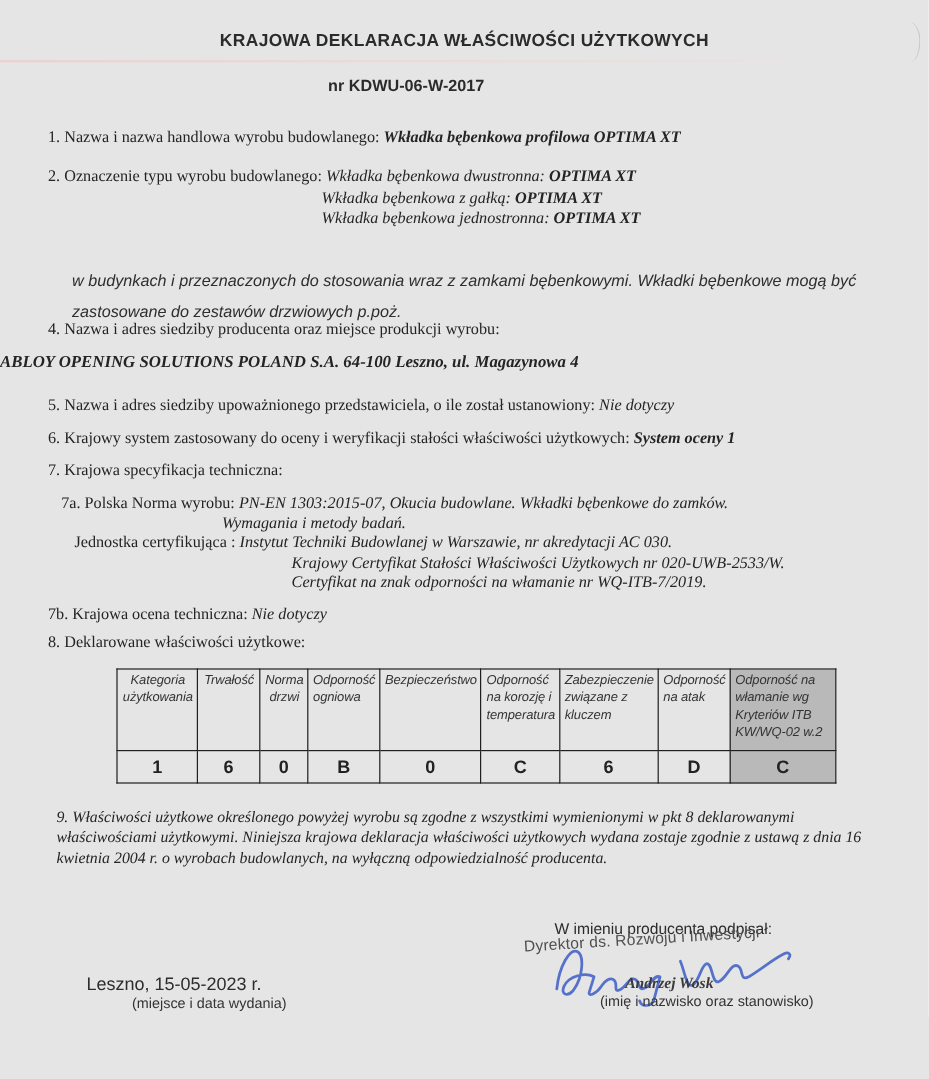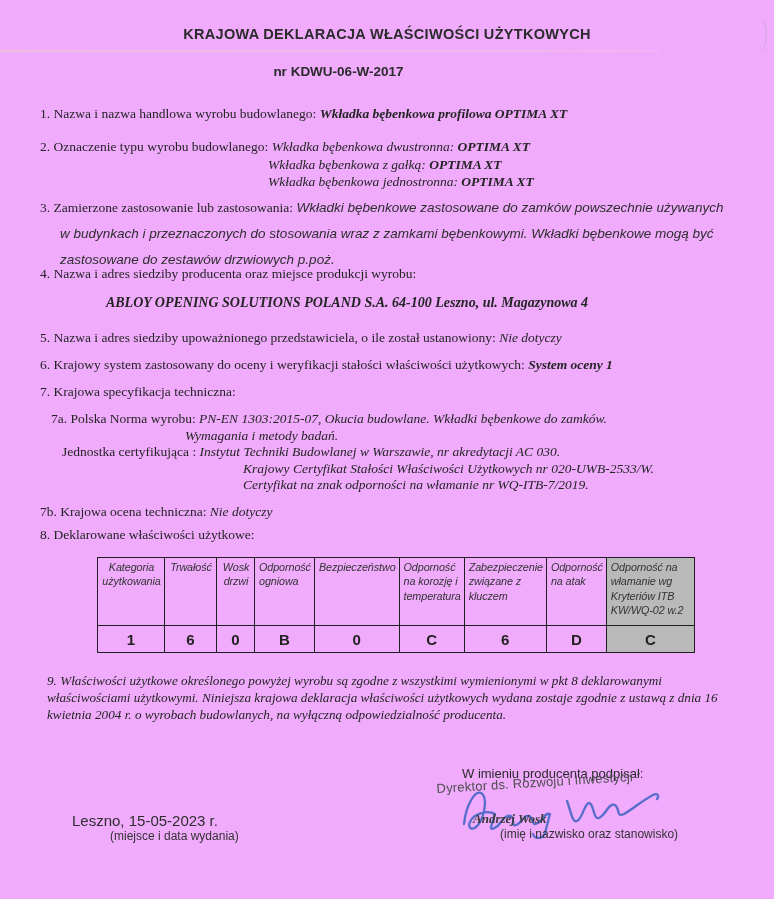--- a/index.html
+++ b/index.html
@@ -1,32 +1,32 @@
 <!DOCTYPE html>
 <html lang="pl" style="--hl: #b9b9b9; --ink: #4a67c8;"><head>
 <meta charset="utf-8">
 <style>
   html,body{margin:0;padding:0;background:#ffffff;}
-  .page{position:relative;width:774px;height:899px;background:#f0abfc;overflow:hidden;
+  .page{position:relative;width:774px;height:899px;background:#e5e5e5;overflow:hidden;
         font-family:"Liberation Serif",serif;color:#242424;}
   .abs{position:absolute;white-space:nowrap;}
   .serif{font-family:"Liberation Serif",serif;font-size:13.5px;color:#242424;}
   .sans{font-family:"Liberation Sans",sans-serif;}
   .bi{font-weight:bold;font-style:italic;}
   .it{font-style:italic;}
   .title{top:26px;left:0;width:774px;text-align:center;font-family:"Liberation Sans",sans-serif;
          font-weight:bold;font-size:14.5px;letter-spacing:.3px;color:#2b2b2b;}
   .docnum{top:64px;left:0;width:677px;text-align:center;font-family:"Liberation Sans",sans-serif;
           font-weight:bold;font-size:13.5px;color:#2b2b2b;}
   .scanline{top:50px;left:0;width:660px;height:2px;
             background:linear-gradient(to right,rgba(238,200,200,.65),rgba(245,218,218,.2));}
   .artifact-curve{top:18px;left:748px;width:18px;height:34px;border-right:1px solid rgba(160,160,170,.4);
                   border-radius:0 60% 50% 0/0 50% 60% 0;}
   .i3line{font-family:"Liberation Sans",sans-serif;font-style:italic;font-size:13.5px;color:#2e2e2e;}
-  .center-line{left:15px;width:664px;text-align:center;}
+  .center-line{left:0;width:664px;}
   table.decl{border-collapse:collapse;table-layout:fixed;}
   table.decl td{border:1.6px solid #1f1f1f;box-sizing:border-box;}
   td.hcell{vertical-align:top;padding:2px 3px 0 4px;
            font-family:"Liberation Sans",sans-serif;font-style:italic;font-size:10.8px;
            line-height:1.32;color:#333;white-space:normal;letter-spacing:-0.1px;}
   td.vcell{height:27px;text-align:center;vertical-align:middle;
            font-family:"Liberation Sans",sans-serif;font-weight:bold;font-size:15px;color:#222;}
   .hc{text-align:center;}
   .hl{background:var(--hl,#b9b9b9);}
   .para9{white-space:normal;font-style:italic;font-size:13.2px;line-height:1.3;color:#242424;}
@@ -54,23 +54,20 @@
   <div class="abs serif" style="top:139px;left:40px;">
     <span>2. Oznaczenie typu wyrobu budowlanego: </span><span class="it">Wkładka bębenkowa dwustronna: </span><span class="bi">OPTIMA XT</span>
   </div>
   <div class="abs serif" style="top:157px;left:268px;">
     <span class="it">Wkładka bębenkowa z gałką: </span><span class="bi">OPTIMA XT</span>
   </div>
   <div class="abs serif" style="top:174px;left:268px;">
     <span class="it">Wkładka bębenkowa jednostronna: </span><span class="bi">OPTIMA XT</span>
   </div>
 
-  <div class="abs serif" style="top:200px;left:40px;">
-    <span>3. Zamierzone zastosowanie lub zastosowania: </span><span class="i3line">Wkładki bębenkowe zastosowane do zamków powszechnie używanych</span>
-  </div>
   <div class="abs i3line" style="top:226px;left:60px;">w budynkach i przeznaczonych do stosowania  wraz z zamkami  bębenkowymi. Wkładki bębenkowe mogą być</div>
   <div class="abs i3line" style="top:252px;left:60px;">zastosowane  do zestawów drzwiowych p.poż.</div>
 
   <div class="abs serif" style="top:266px;left:40px;">4. Nazwa i adres siedziby producenta oraz miejsce produkcji wyrobu:</div>
   <div class="abs serif bi center-line" style="top:295px;font-size:14px;">ABLOY OPENING SOLUTIONS POLAND S.A.  64-100 Leszno, ul. Magazynowa 4</div>
 
   <div class="abs serif" style="top:330px;left:40px;">
     <span>5. Nazwa i adres siedziby upoważnionego przedstawiciela, o ile został ustanowiony: </span><span class="it">Nie dotyczy</span>
   </div>
   <div class="abs serif" style="top:357px;left:40px;">
@@ -91,21 +88,21 @@
   <div class="abs serif" style="top:504px;left:40px;">
     <span>7b. Krajowa ocena techniczna: </span><span class="it">Nie dotyczy</span>
   </div>
   <div class="abs serif" style="top:527px;left:40px;">8. Deklarowane właściwości użytkowe:</div>
 
   <table class="decl abs" style="top:557px;left:97px;">
     <tbody>
         <tr>
       <td class="hcell hc" style="width:67px;height:68px;">Kategoria użytkowania</td>
       <td class="hcell hc" style="width:52px;">Trwałość</td>
-      <td class="hcell hc" style="width:38px;">Wosk drzwi</td>
+      <td class="hcell hc" style="width:38px;">Norma drzwi</td>
       <td class="hcell" style="width:57px;">Odporność ogniowa</td>
       <td class="hcell hc" style="width:79px;">Bezpieczeństwo</td>
       <td class="hcell" style="width:62px;">Odporność na korozję i temperatura</td>
       <td class="hcell" style="width:81px;">Zabezpieczenie związane z kluczem</td>
       <td class="hcell" style="width:59px;">Odporność na atak</td>
       <td class="hcell hl" style="width:88px;">Odporność na włamanie wg Kryteriów ITB KW/WQ-02 w.2</td>
     </tr>
     <tr>
       <td class="vcell">1</td>
       <td class="vcell">6</td>
@@ -123,19 +120,19 @@
   <div class="abs serif para9" style="top:672px;left:47px;width:676px;">9. Właściwości użytkowe określonego powyżej wyrobu są zgodne z wszystkimi wymienionymi w pkt 8 deklarowanymi właściwościami użytkowymi. Niniejsza krajowa deklaracja właściwości użytkowych wydana zostaje zgodnie z ustawą z dnia 16 kwietnia 2004 r. o wyrobach budowlanych, na wyłączną odpowiedzialność producenta.</div>
 
   <div class="abs sans" style="top:766px;left:462px;font-size:13px;color:#2b2b2b;">W imieniu producenta podpisał:</div>
   <div class="abs stamp" style="top:781px;left:437px;">Dyrektor ds. Rozwoju i Inwestycji</div>
 
   <svg class="abs sig-svg" style="top:783px;left:450px;" width="218" height="56" viewBox="0 0 218 56" aria-hidden="true">
     <path d="M14 41 C 16 22, 25 7, 31 10 C 37 13, 36 31, 28 42 C 23 48, 17 46, 20 39 C 24 30, 38 27, 45 31 L 41 44 C 40 48, 47 45, 51 39 C 54 34, 59 31, 62 34 C 65 37, 61 44, 66 42 C 72 40, 74 31, 79 33 C 84 35, 81 44, 88 40 C 93 37, 95 29, 100 31 L 95 50 C 93 56, 85 57, 83 51"></path>
     <path d="M117 18 C 121 28, 122 40, 127 38 C 133 35, 134 21, 139 20 C 144 20, 143 37, 149 35 C 156 32, 159 19, 165 22 C 170 25, 166 35, 174 31 C 183 26, 193 17, 203 12 C 207 10, 210 12, 207 16"></path>
   </svg>
 
-  <div class="abs serif bi" style="top:811px;left:473px;font-size:13px;color:#3a3a3a;">Andrzej Wosk</div>
+  <div class="abs serif bi" style="top:811px;left:521px;font-size:13px;color:#3a3a3a;">Andrzej Wosk</div>
   <div class="abs caption" style="top:827px;left:468px;">(imię i nazwisko oraz stanowisko)</div>
 
   <div class="abs sans" style="top:812px;left:72px;font-size:15px;color:#2d2d2d;">Leszno, 15-05-2023 r.</div>
   <div class="abs caption" style="top:829px;left:78px;">(miejsce i data wydania)</div>
 
 </div>
 
 </body></html>

